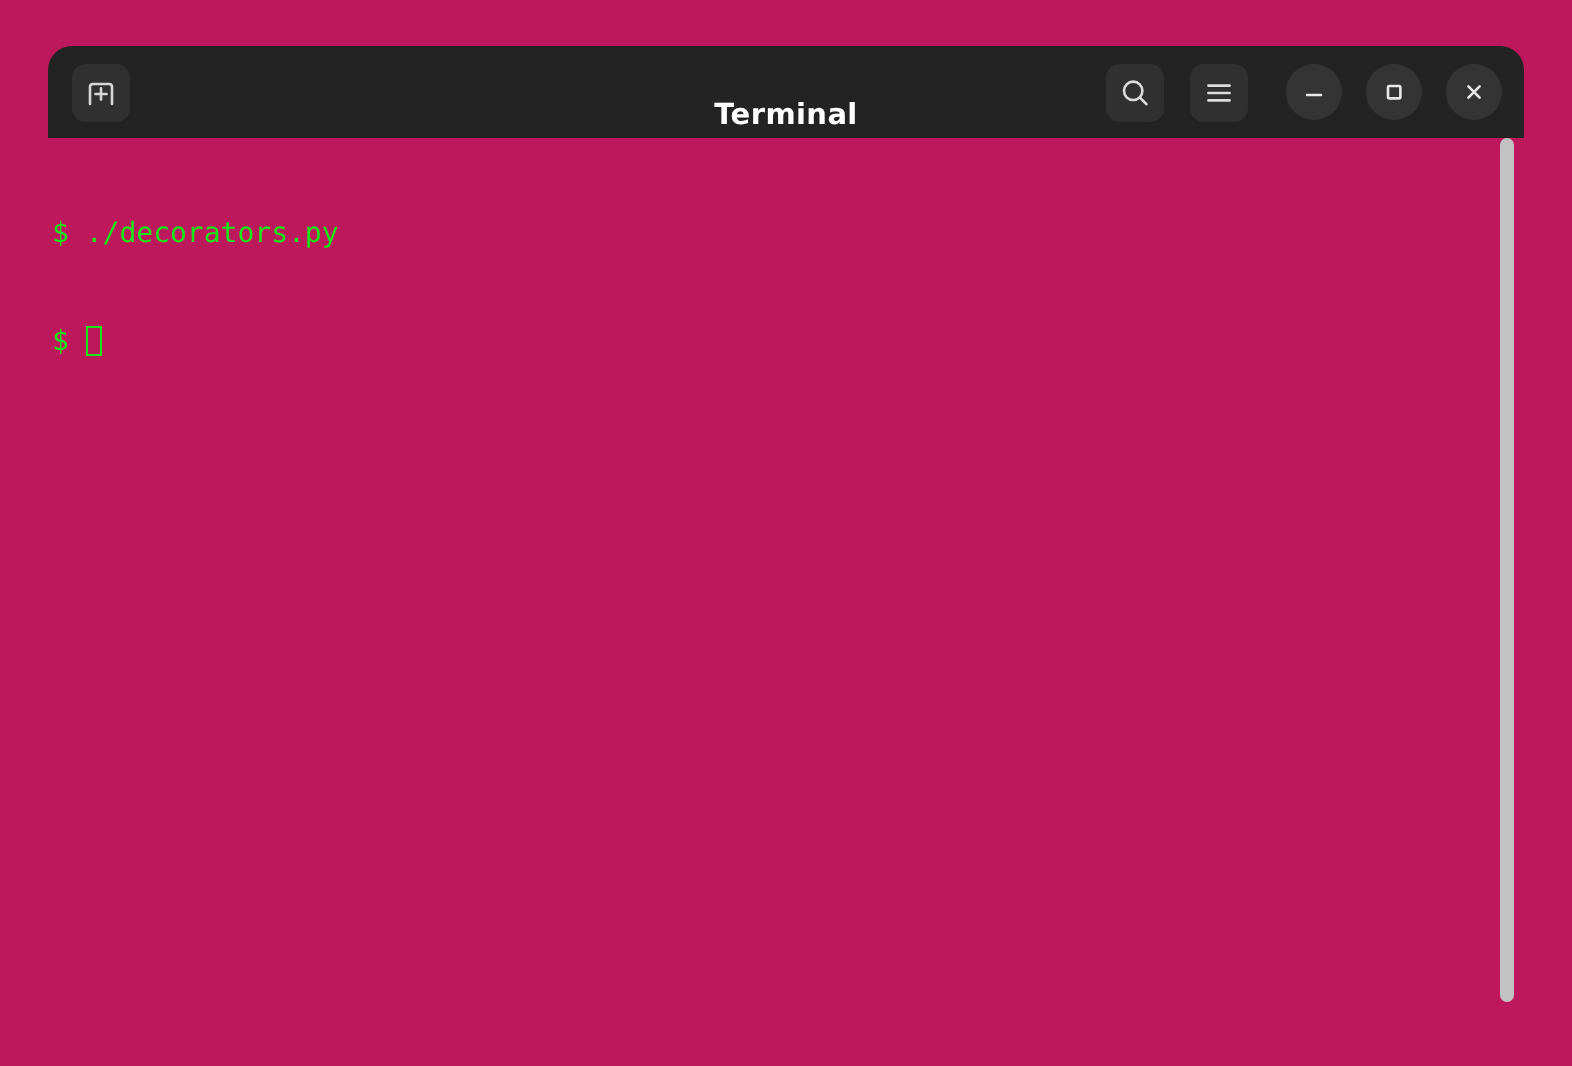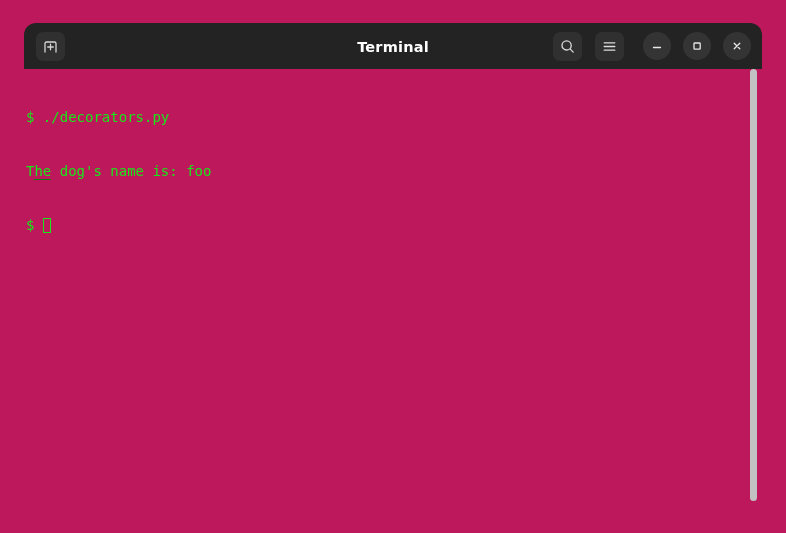--- a/index.html
+++ b/index.html
@@ -47,21 +47,21 @@
   .titlebar {
     position: relative;
     width: 100%;
     height: 100%;
   }
 
   .title-text {
     position: absolute;
     left: 0;
     right: 0;
-    top: 1px;
+    top: 12px;
     height: 46px;
     line-height: 46px;
     text-align: center;
     color: #ffffff;
     font-size: 14.5px;
     font-weight: bold;
     font-family: "DejaVu Sans", sans-serif;
     letter-spacing: 0.2px;
     pointer-events: none;
   }
@@ -154,21 +154,20 @@
 </style>
 </head>
 <body>
 
 <div id="screen">
 
   <div class="terminal-surface">
 
     <div class="term-text">
       <div class="term-line"><span>$ </span><span>./decorators.py</span></div>
-      <div class="term-line"><span>T</span><span class="sel-underline">he</span><span> dog's name is: foo</span></div>
       <div class="term-line"><span>$ </span><span class="cursor-block"></span></div>
     </div>
 
     <div class="scrollbar-track">
       <div class="scrollbar-thumb"></div>
     </div>
 
   </div>
 
   <div class="window">

